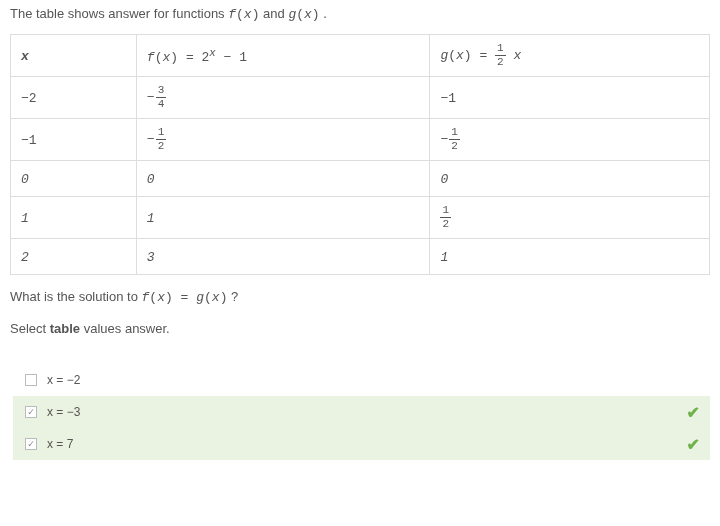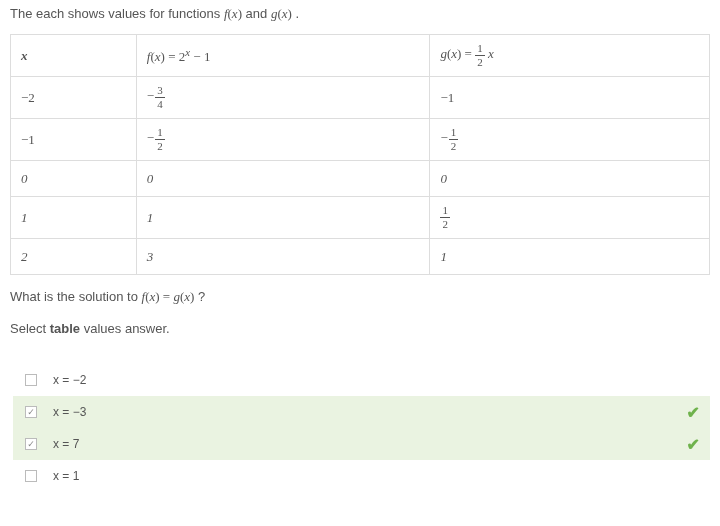--- a/index.html
+++ b/index.html
@@ -5,21 +5,21 @@
     * { box-sizing: border-box; margin: 0; padding: 0; }
     body {
       font-family: Arial, Helvetica, sans-serif;
       font-size: 13px;
       color: #555;
       background: #fff;
       padding: 6px 10px;
       width: 720px;
     }
     .prompt-text { margin-bottom: 12px; }
-    .math { font-family: Liberation Serif, serif; font-style: italic; }
+    .math { font-family: Liberation Mono, monospace; font-style: italic; }
     .math .paren { font-style: normal; }
     .math .op { font-style: normal; }
     .frac {
       display: inline-block;
       vertical-align: middle;
       text-align: center;
       font-style: normal;
       font-size: 11px;
       line-height: 1;
     }
@@ -43,21 +43,21 @@
     .col-f { width: 42%; margin-left: 6px; }
     .col-g { width: 40%; }
     .neg { margin-right: 1px; }
     .question-line { margin-bottom: 16px; }
     .instruction { margin-bottom: 28px; }
     .answers { border-left: 3px solid transparent; }
     .answer-row {
       padding: 9px 12px;
       display: flex;
       align-items: center;
-      gap: 16px;
+      gap: 10px;
       font-size: 12px;
     }
     .answer-row.correct {
       background: #eaf3e1;
       position: relative;
     }
     .answer-row .cb {
       width: 12px; height: 12px;
       border: 1px solid #bbb;
       background: #fff;
@@ -76,21 +76,21 @@
       color: #6fb24c;
       font-size: 16px;
       font-weight: bold;
     }
     .minus { font-style: normal; }
   </style>
 </head>
 <body>
 
 <p class="prompt-text">
-  <span>The each shows values for functions </span>
+  <span>The table shows answer for functions </span>
   <span class="math">f<span class="paren">(</span>x<span class="paren">)</span></span>
   <span> and </span>
   <span class="math">g<span class="paren">(</span>x<span class="paren">)</span></span>
   <span> .</span>
 </p>
 
 <table class="data-table">
   <thead>
     <tr>
       <th class="col-x">
@@ -159,17 +159,13 @@
   <div class="answer-row correct">
     <span class="cb checked"></span>
     <span>x = −3</span>
     <span class="check-icon">✔</span>
   </div>
   <div class="answer-row correct">
     <span class="cb checked"></span>
     <span>x = 7</span>
     <span class="check-icon">✔</span>
   </div>
-  <div class="answer-row">
-    <span class="cb"></span>
-    <span>x = 1</span>
-  </div>
 </div>
 
 </body></html>

